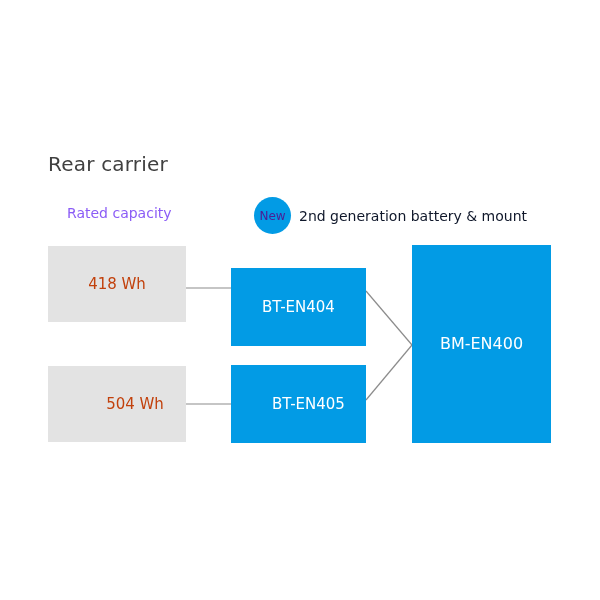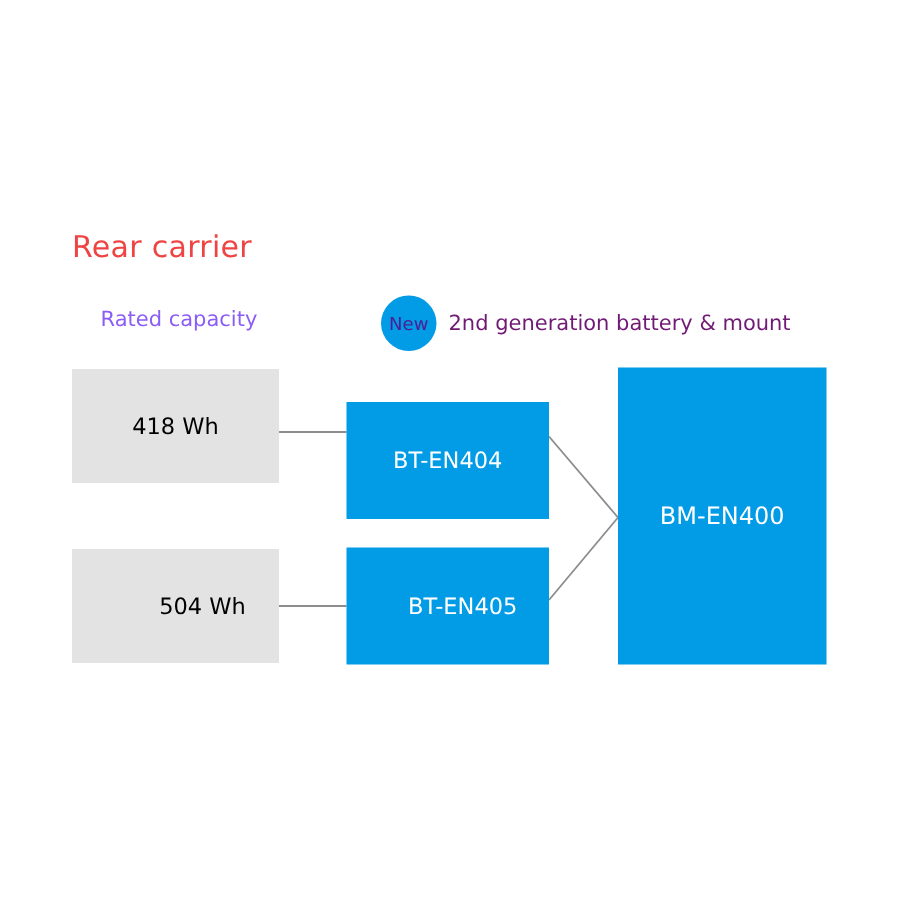--- a/index.html
+++ b/index.html
@@ -18,21 +18,21 @@
     overflow: hidden;
   }
 
   
   #page-title {
     position: absolute;
     left: 48px;
     top: 152px;
     font-size: 20px;
     font-weight: 400;
-    color: #ef4444;
+    color: #404040;
     letter-spacing: 0.2px;
     white-space: nowrap;
   }
 
   
   #col-label-rated-capacity {
     position: absolute;
     left: 67px;
     top: 205px;
     font-size: 14px;
@@ -57,37 +57,37 @@
     color: #4c1d95;
     font-size: 12px;
     display: flex;
     align-items: center;
     justify-content: center;
     flex: 0 0 auto;
   }
   #legend-new .legend-text {
     margin-left: 8px;
     font-size: 14px;
-    color: #701a75;
+    color: #0f172a;
     white-space: nowrap;
   }
 
   
   .node {
     position: absolute;
     display: flex;
     align-items: center;
     justify-content: center;
     box-sizing: border-box;
     text-align: center;
     line-height: 1.2;
   }
   .node.grey {
     background: #e3e3e3;
-    color: #000000;
+    color: #c2410c;
     font-size: 15px;
   }
   .node.blue {
     background: #029be5;
     color: #ffffff;
     font-size: 15px;
   }
   .node.blue.large {
     font-size: 16px;
   }

